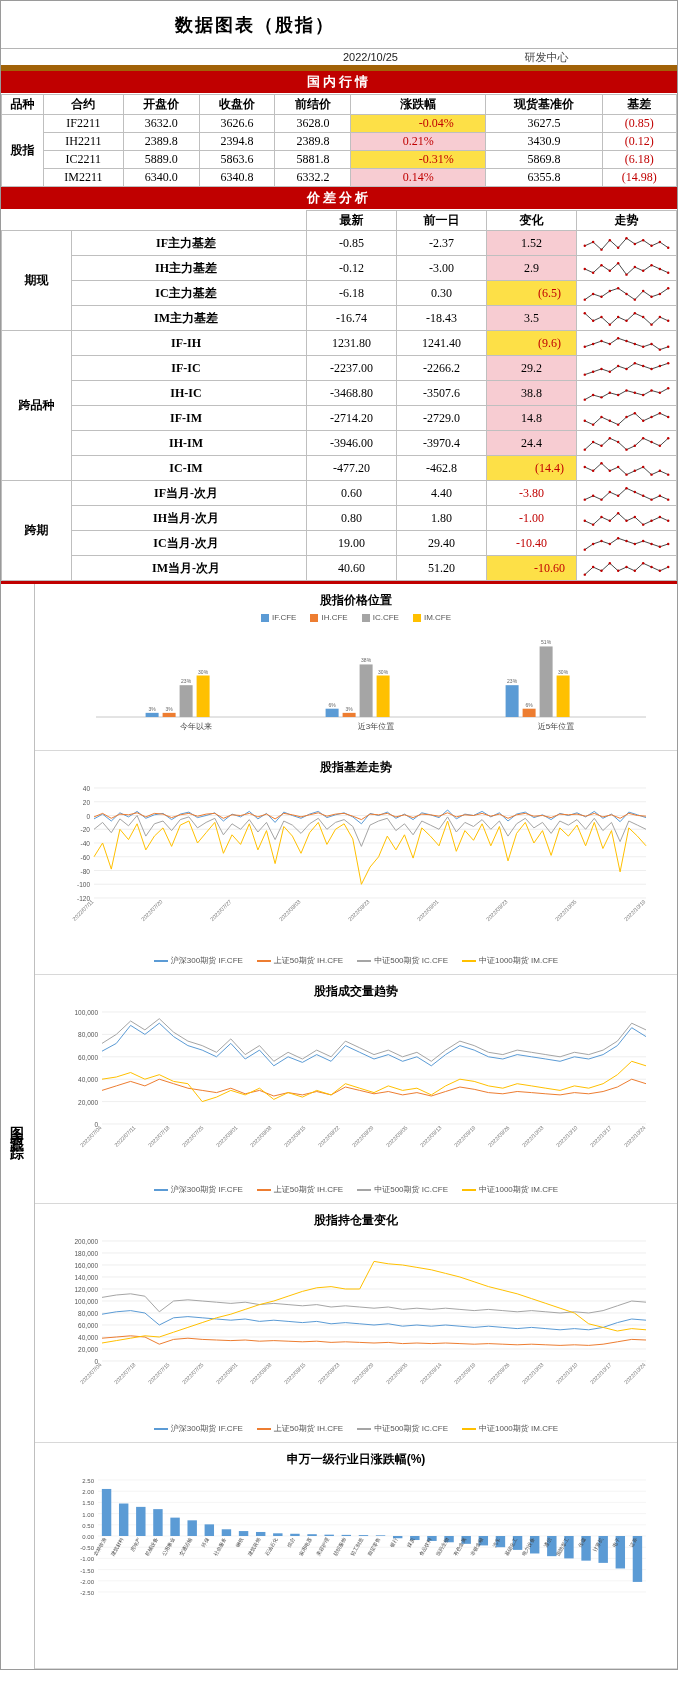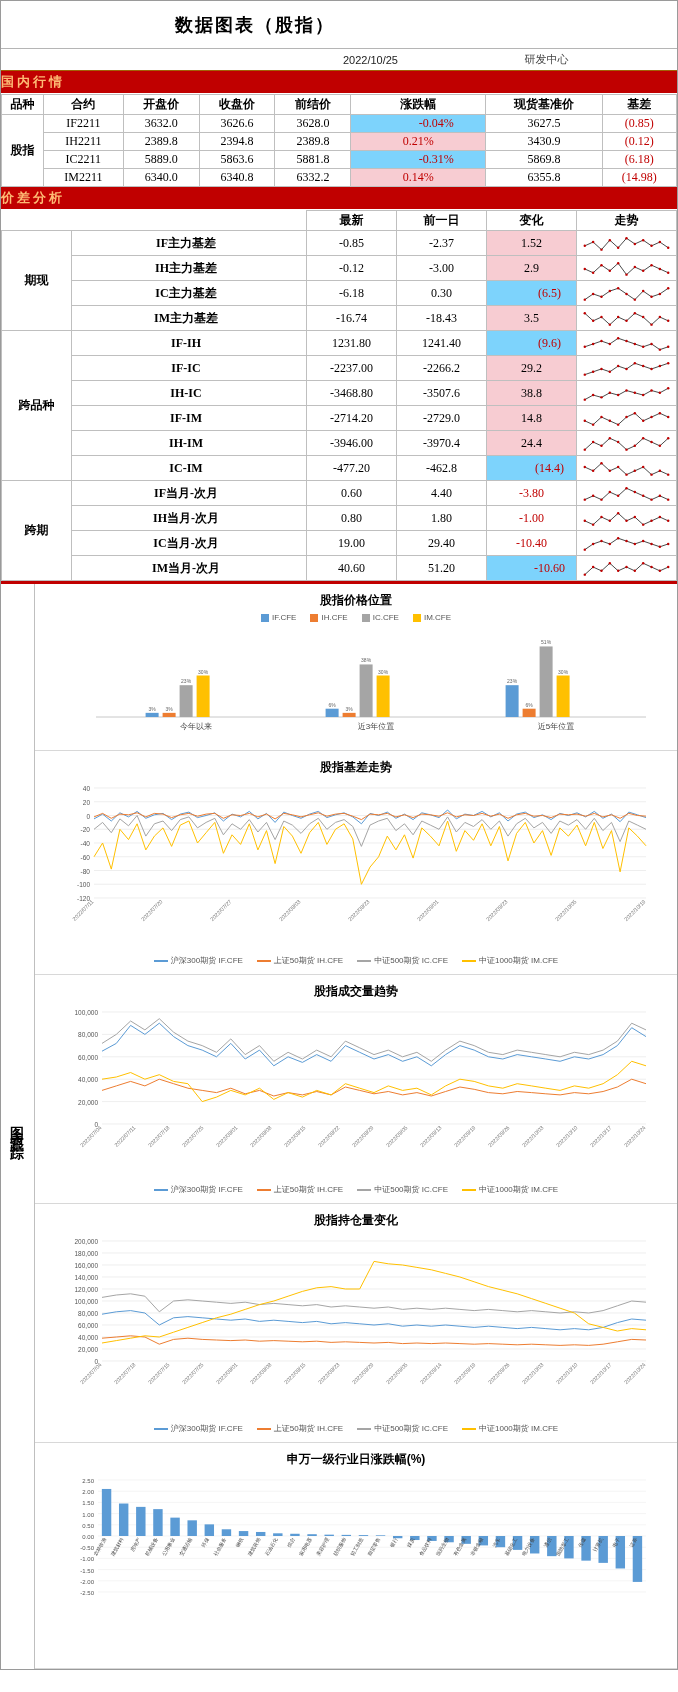--- a/index.html
+++ b/index.html
@@ -18,37 +18,37 @@
   .hdr .logo { width:168px; display:flex; align-items:center; padding-left:8px; gap:6px; }
   .logo-mark { display:flex; gap:2px; }
   .logo-mark i { display:block; width:5px; height:20px; background:#c00000; }
   .logo-mark i:nth-child(2){ height:24px; }
   .logo-mark i:nth-child(3){ height:16px; }
   .logo-txt .cn { font-size:19px; font-weight:bold; color:#c00000; letter-spacing:1px; line-height:1.05; }
   .logo-txt .en { font-size:7px; color:#888; letter-spacing:.5px; }
   .hdr .title { flex:1; text-align:center; font-size:18px; font-weight:bold; letter-spacing:2px; }
   .hdr .spacer { width:168px; }
 
-  .subhdr { display:flex; border-bottom:1px solid #a16207; height:22px; align-items:center; font-size:11px; }
+  .subhdr { display:flex; border-bottom:6px solid #a16207; height:22px; align-items:center; font-size:11px; }
   .subhdr .left { width:170px; }
   .subhdr .date { width:245px; text-align:right; padding-right:18px; color:#222; }
   .subhdr .center { flex:1; text-align:center; color:#444; }
 
   
-  .bar { background:#c00000; color:#fdba74; text-align:left; font-weight:bold; font-size:13px;
-         letter-spacing:3px; padding:2px 0; border-bottom:1px solid #fff; }
+  .bar { background:#c00000; color:#ffffff; text-align:center; font-weight:bold; font-size:13px;
+         letter-spacing:3px; padding:2px 8px; border-bottom:1px solid #fff; }
 
   
   table { border-collapse: collapse; width:100%; }
   td, th { border:1px solid #bfbfbf; font-size:12px; padding:1px 4px; text-align:center;
            font-family:"Liberation Serif","DejaVu Serif",serif; }
   .tbl-quote th { font-weight:bold; background:#fff; font-size:12px; }
   .rowlbl { font-weight:bold; width:42px; }
   .neg { color:#c00000; }
-  .green { background:#7dd3fc;padding-left:40px; }
+  .green { background:#fde047;padding-left:40px; }
   .pink  { background:#f7ccd2; }
   .paren { color:#c00000; }
 
   .tbl-basis td.lbl { font-weight:bold; text-align:center; padding-right:10px; }
   .tbl-basis td.grp { font-weight:bold; width:70px; }
   .tbl-basis th { font-weight:bold; }
 
   .spark { width:100%; height:22px; display:block; }
 
   

